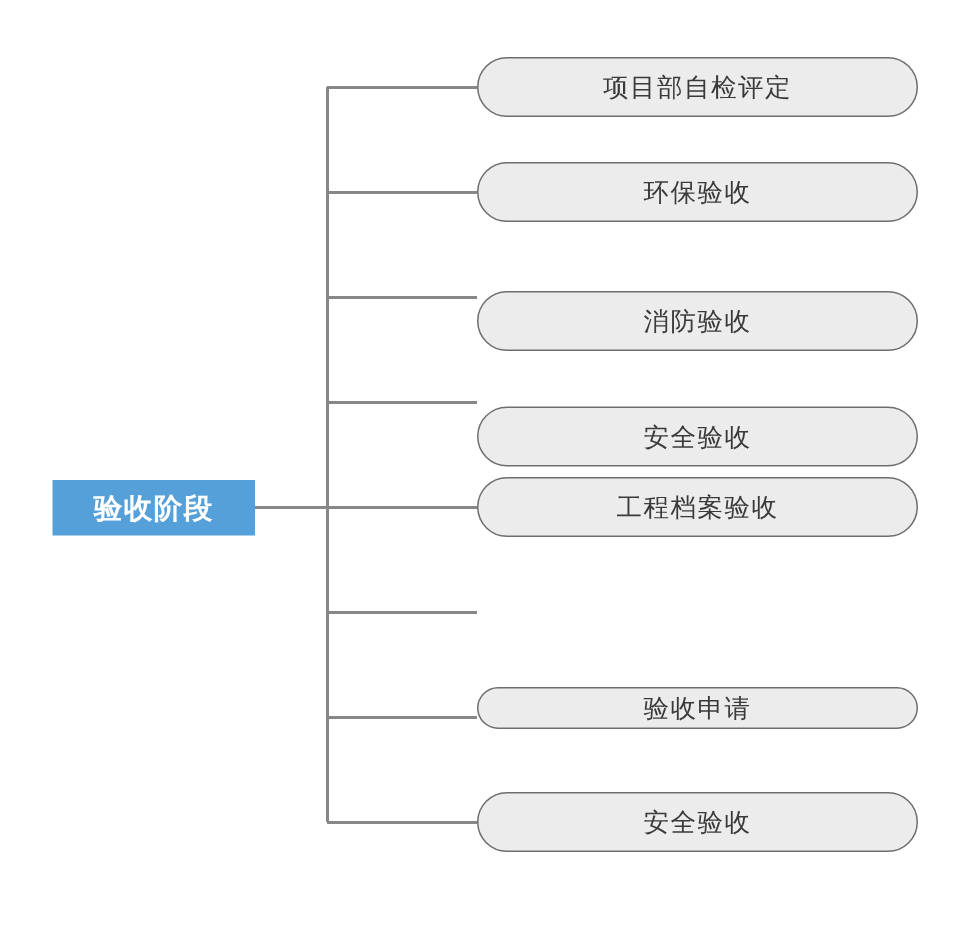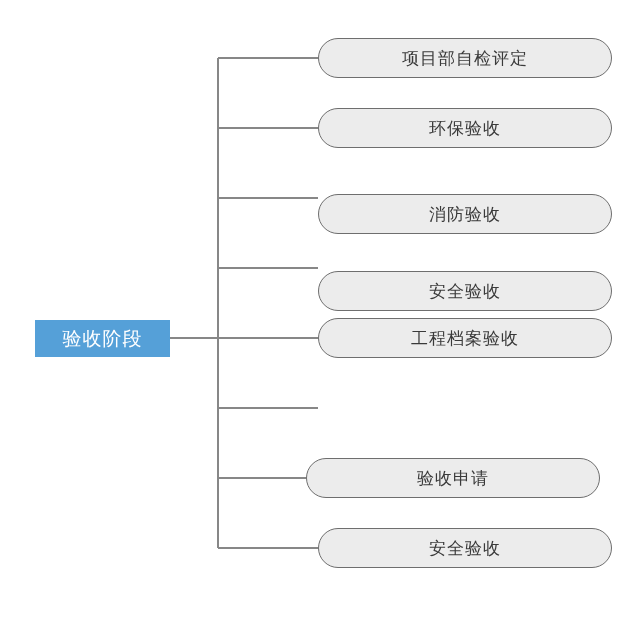--- a/index.html
+++ b/index.html
@@ -39,21 +39,21 @@
   }
 
   
   .root-node {
     position: absolute;
     display: flex;
     align-items: center;
     justify-content: center;
     background: #55A0D8;
     color: #ffffff;
-    font-weight: normal;
+    font-weight: bold;
     font-size: 19px;
     letter-spacing: 1px;
     white-space: nowrap;
     box-sizing: border-box;
   }
 
   
   .leaf-node {
     position: absolute;
     display: flex;
@@ -108,21 +108,21 @@
 
   <div class="leaf-node" style="left:318px; top:248px; width:294px; height:40px;margin-top:23px;">
     <span>安全验收</span>
   </div>
 
   <div class="leaf-node" style="left:318px; top:318px; width:294px; height:40px;">
     <span>工程档案验收</span>
   </div>
 
 
-  <div class="leaf-node" style="left:306px; top:458px; width:294px; height:40px;">
+  <div class="leaf-node" style="left:318px; top:458px; width:294px; height:28px;">
     <span>验收申请</span>
   </div>
 
   <div class="leaf-node" style="left:318px; top:528px; width:294px; height:40px;">
     <span>安全验收</span>
   </div>
 
 </div>
 
 </body></html>

